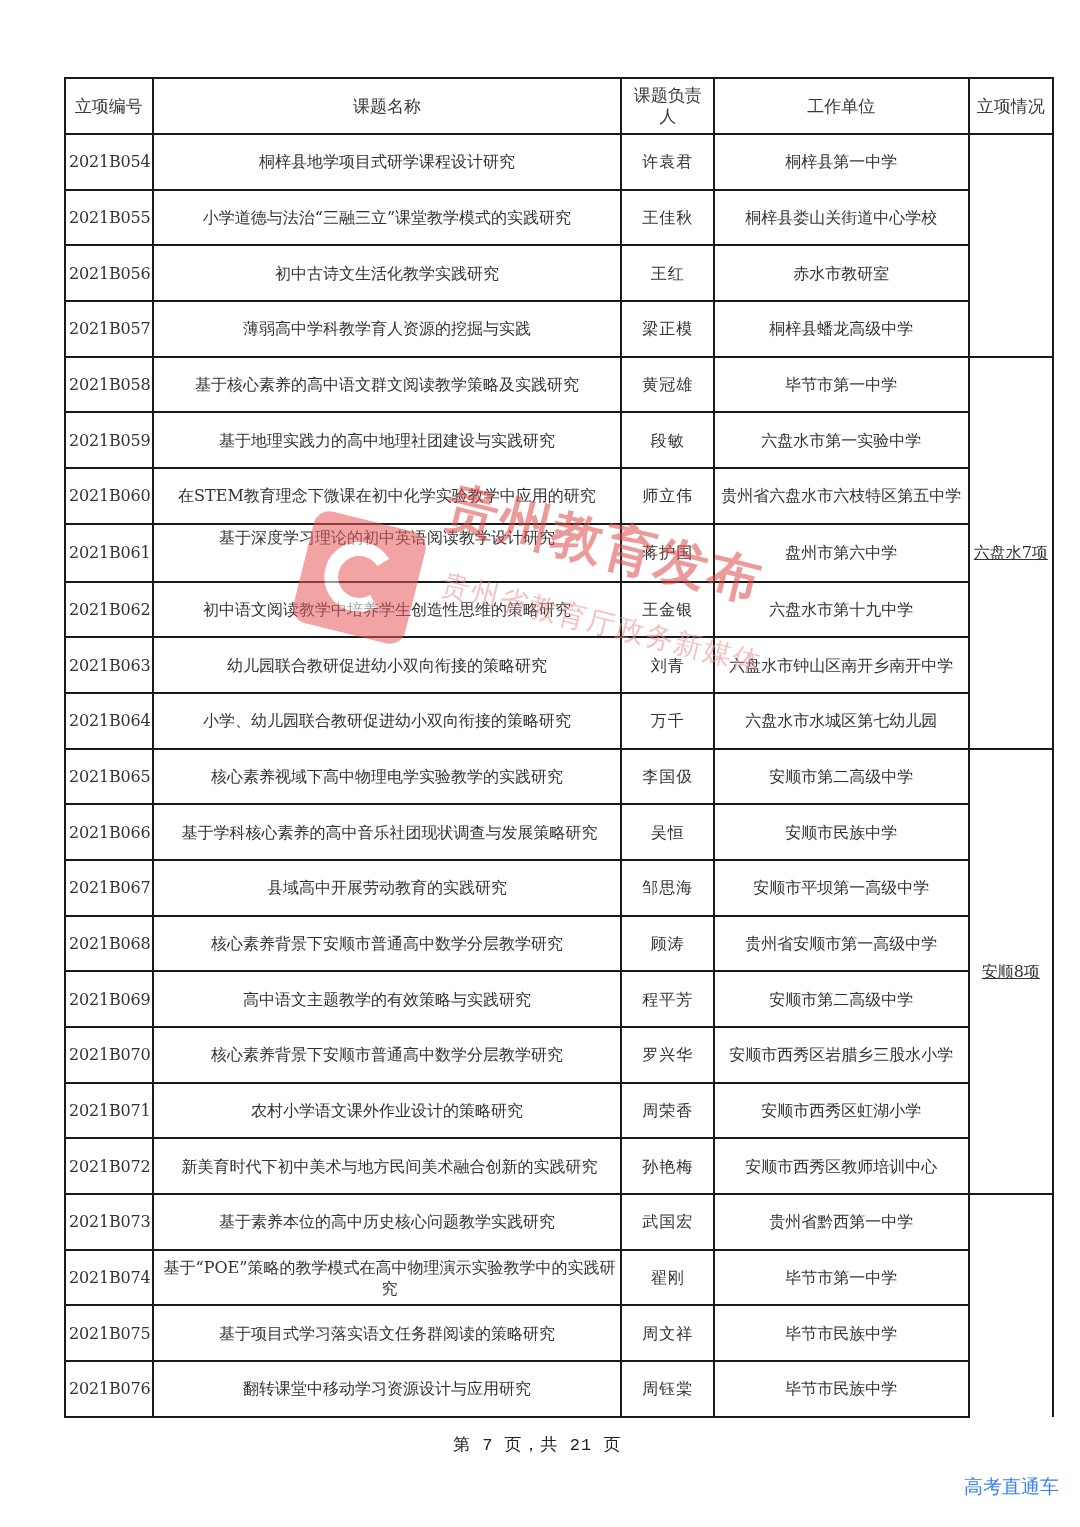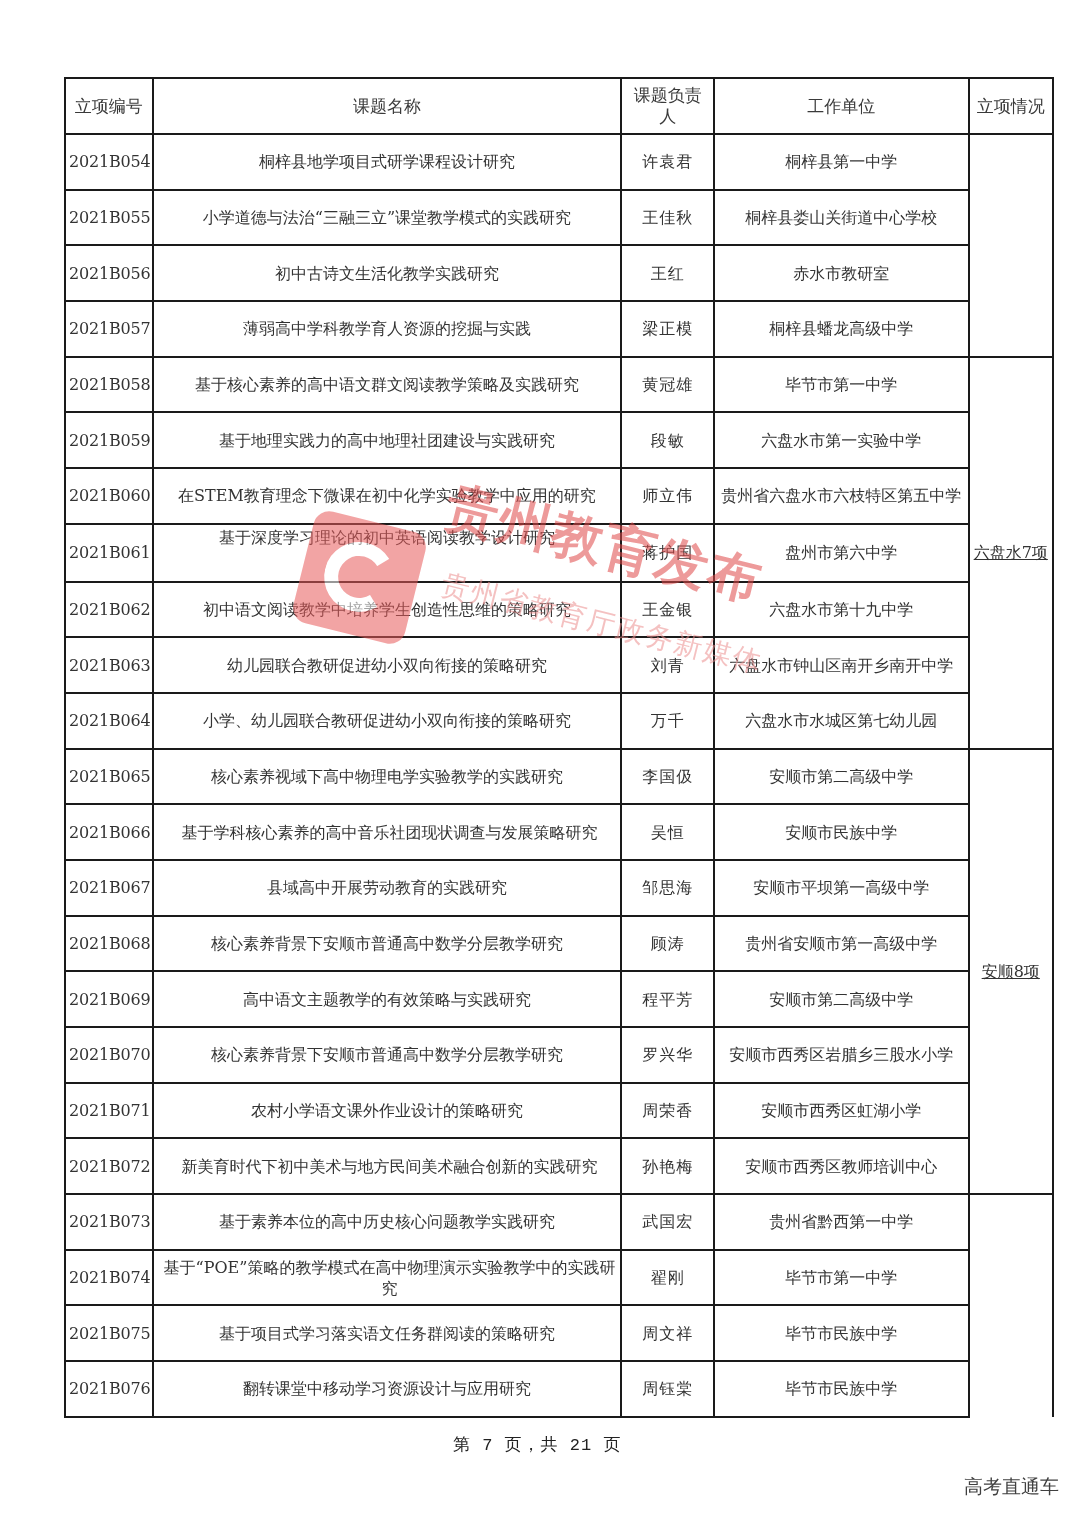--- a/index.html
+++ b/index.html
@@ -37,21 +37,21 @@
   td.lead { text-align: center; letter-spacing: 1px; }
   td.status { text-align: center; text-decoration: underline; }
   td.status.open-bottom { border-bottom: none; }
   .footer-page {
     position: absolute; left: 446px; top: 1433px;
     font-size: 17px; color: #222222; letter-spacing: 1px;
     font-family: Liberation Mono, monospace;
   }
   .footer-brand {
     position: absolute; right: 28px; top: 1474px;
-    font-size: 19px; color: #404040;
+    font-size: 19px; color: #3b82f6;
     font-family: "DejaVu Sans", "Liberation Sans", sans-serif;
   }
   .watermark {
     position: absolute; left: 295px; top: 500px; width: 480px; height: 220px;
     pointer-events: none; opacity: 0.55;
   }
   .wm-logo {
     position: absolute; left: 0; top: 20px; width: 115px; height: 115px;
     background: #e85a5a; border-radius: 16px; transform: rotate(14deg);
   }

